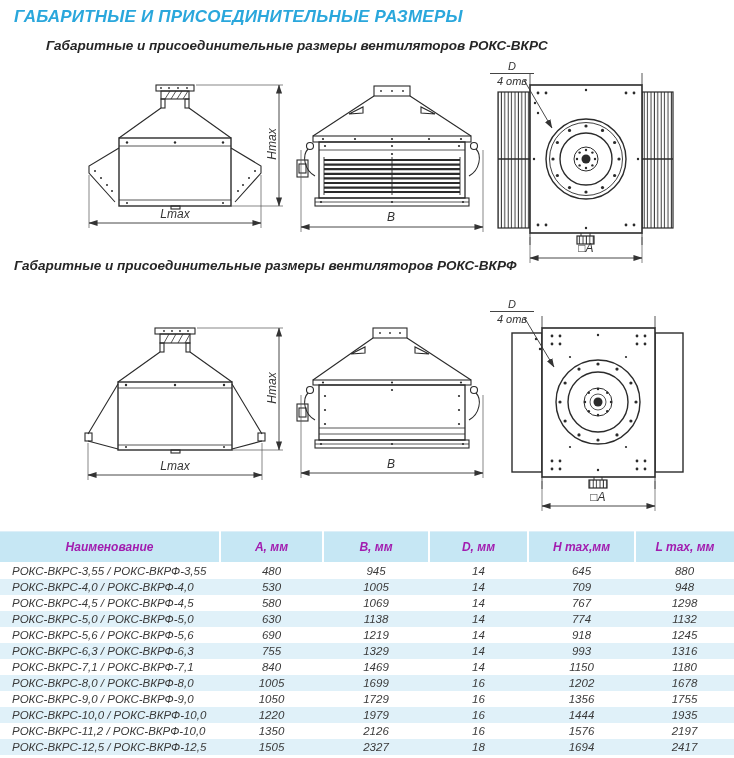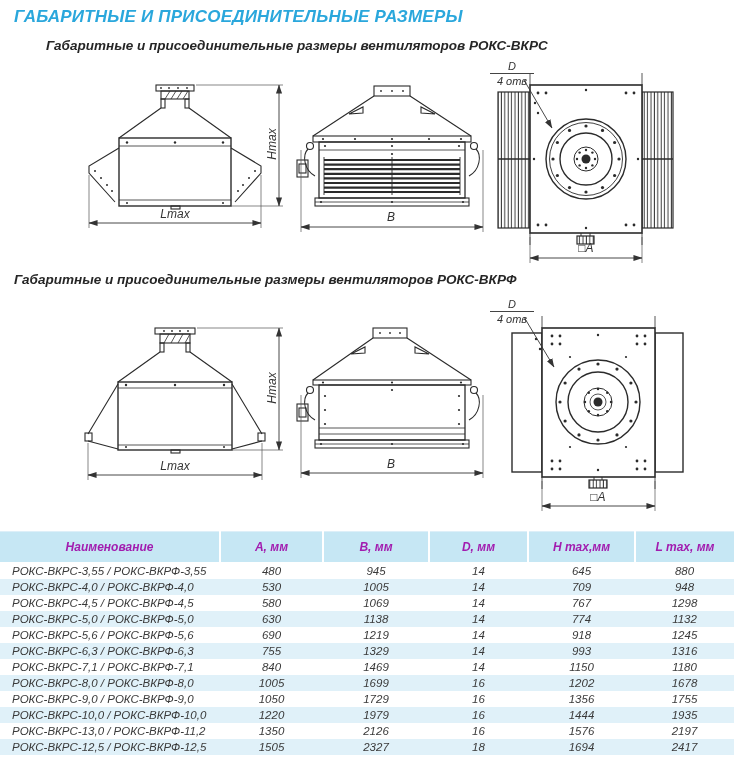--- a/index.html
+++ b/index.html
@@ -9,21 +9,21 @@
   }
   .main-title {
     position:absolute; left:14px; top:7px;
     font-size:17px; font-weight:bold; color:#2aa7dc; letter-spacing:0.2px;
   }
   .section-heading {
     position:absolute; left:14px;
     font-size:13.5px; font-weight:bold; color:#262626;
   }
   #sec1 { top:38px;margin-left:32px; }
-  #sec2 { top:272px;text-align:center; }
+  #sec2 { top:258px;text-align:center; }
 
   .drawing { position:absolute; }
   .drawing svg { display:block; }
 
   .dim-label {
     position:absolute; font-size:12px; color:#333; text-align:center;
     line-height:12px; white-space:nowrap;
   }
   .dim-label.rot { transform:rotate(-90deg); }
 
@@ -514,21 +514,21 @@
         </tr>
         <tr>
           <td>РОКС-ВКРС-10,0 / РОКС-ВКРФ-10,0</td>
           <td>1220</td>
           <td>1979</td>
           <td>16</td>
           <td>1444</td>
           <td>1935</td>
         </tr>
         <tr>
-          <td>РОКС-ВКРС-13,0 / РОКС-ВКРФ-11,2</td>
+          <td>РОКС-ВКРС-11,2 / РОКС-ВКРФ-10,0</td>
           <td>1350</td>
           <td>2126</td>
           <td>16</td>
           <td>1576</td>
           <td>2197</td>
         </tr>
         <tr>
           <td>РОКС-ВКРС-12,5 / РОКС-ВКРФ-12,5</td>
           <td>1505</td>
           <td>2327</td>

